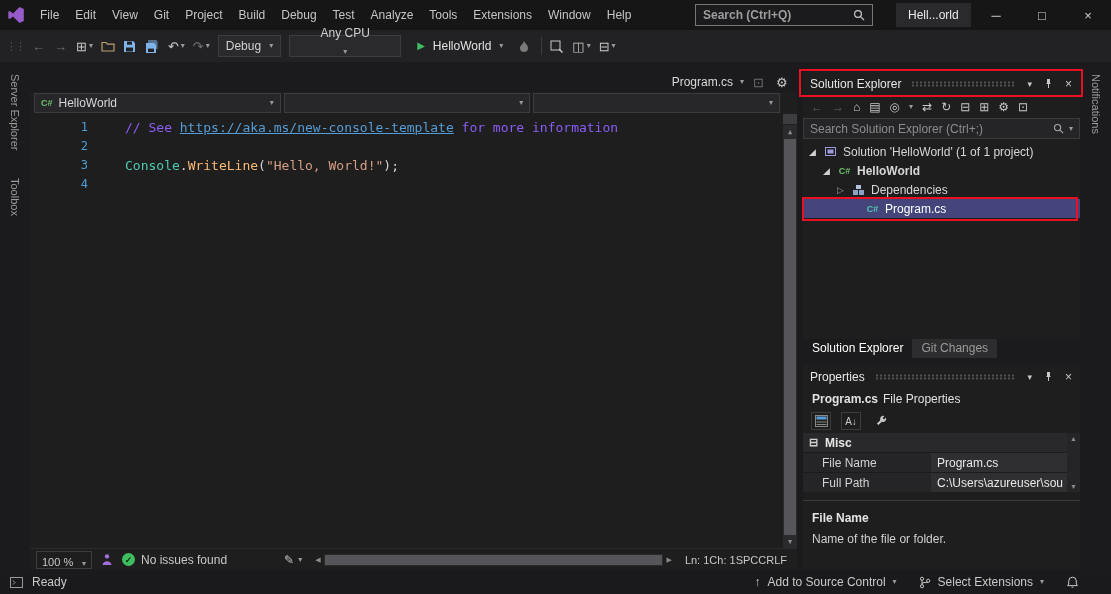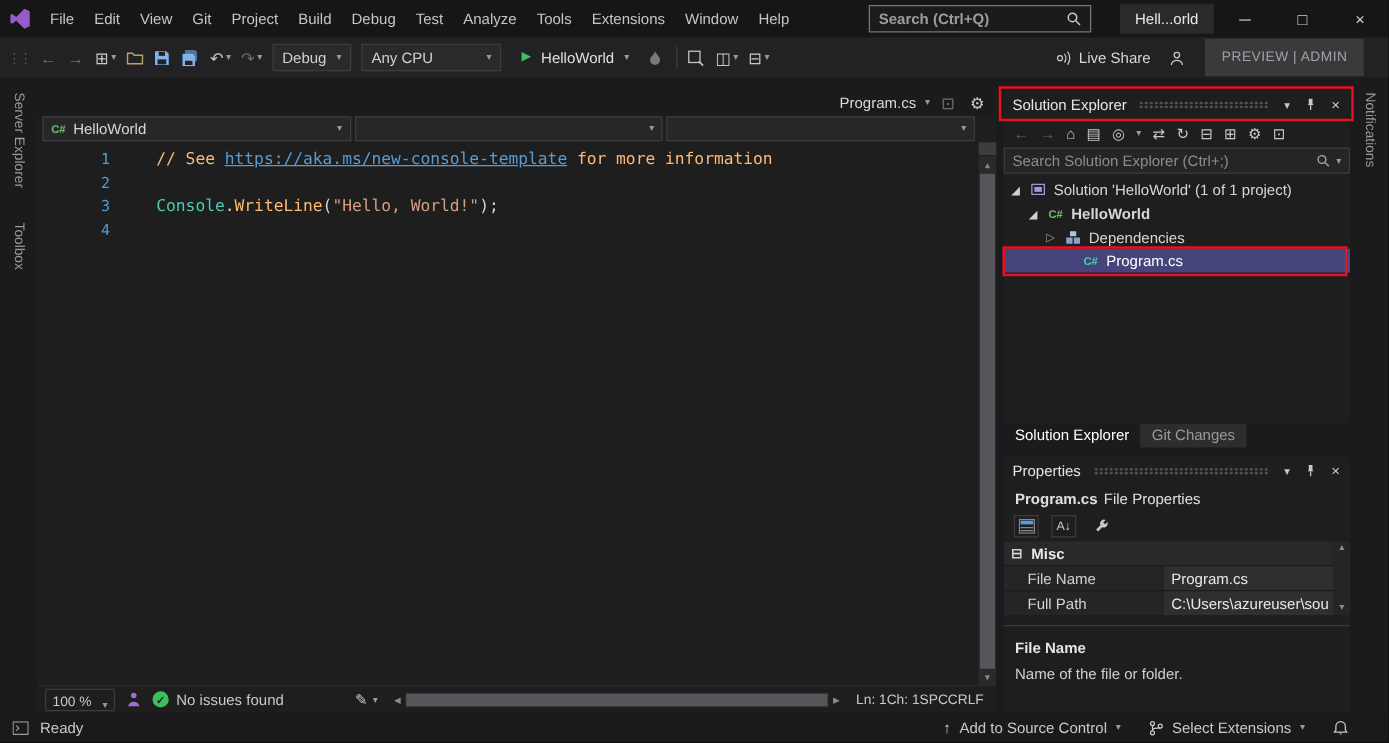--- a/index.html
+++ b/index.html
@@ -38,21 +38,21 @@
   .editor{position:absolute;left:30px;top:72px;width:767px;height:498px;background:#1E1E1E;display:flex;flex-direction:column;}
   .tab-row{height:20px;background:#1b1b1d;display:flex;justify-content:flex-end;align-items:center;gap:9px;padding-right:7px;flex:none;}
   .doc-tab{display:flex;align-items:center;gap:7px;color:#d8d8d8;}
   .nav-row{height:22px;display:flex;gap:3px;padding:1px 17px 1px 4px;align-items:center;flex:none;}
   .nav-combo{flex:1;height:20px;border:1px solid #3c3c3e;background:#27272a;display:flex;align-items:center;padding:0 6px;gap:6px;color:#d6d6d6;}
   .nav-combo .caret{margin-left:auto;}
   .code-area{position:relative;flex:1;font-family:"DejaVu Sans Mono","Liberation Mono",monospace;font-size:13px;padding-top:4px;}
   .code-line{display:flex;height:19px;line-height:19px;white-space:pre;}
   .ln{width:62px;padding-right:4px;text-align:right;color:#4E9CD6;flex:none;font-size:12px;}
   .code-text{padding-left:33px;}
-  .tok-comment{color:#fdba74;}
+  .tok-comment{color:#8b5cf6;}
   .tok-link{color:#569CD6;text-decoration:underline;}
   .tok-type{color:#4EC9B0;}
   .tok-method{color:#fdba74;}
   .tok-plain{color:#d4d4d4;}
   .tok-string{color:#D69D85;}
   .v-scroll{position:absolute;top:0;right:0;width:14px;bottom:0;background:#2a2a2c;}
   .v-scroll .split-box{height:11px;background:#3d3d40;border-bottom:1px solid #1e1e1e;}
   .v-scroll .arrow{height:13px;display:flex;align-items:center;justify-content:center;font-size:7px;color:#8a8a8a;}
   .v-scroll .thumb{position:absolute;top:25px;bottom:13px;left:1px;right:1px;background:#56565a;}
   .v-scroll .arrow.bottom{position:absolute;bottom:0;left:0;right:0;}
@@ -192,21 +192,21 @@
         <span class="caret">▾</span>
       </span>
     <span class="ticon dim">
         <span>↷</span>
         <span class="caret">▾</span>
       </span>
     <div class="combo">
       <span>Debug</span>
         <span class="caret">▾</span>
     </div>
-    <div class="combo" style="min-width:112px;justify-content:space-between;">
+    <div class="combo" style="min-width:112px;justify-content:flex-end;flex-direction:column;">
       <span>Any CPU</span>
         <span class="caret">▾</span>
     </div>
     <div class="combo" style="border-color:transparent;background:transparent;">
       <span class="play">▶</span>
       <span style="color:#e0e0e0;">HelloWorld</span>
       <span class="caret">▾</span>
     </div>
     <span class="ticon dim">
       <svg width="10" height="13" viewBox="0 0 10 13">
@@ -222,39 +222,20 @@
     </span>
     <span class="ticon">
         <span>◫</span>
         <span class="caret">▾</span>
       </span>
     <span class="ticon">
         <span>⊟</span>
         <span class="caret">▾</span>
       </span>
 
-    <div class="tb-right">
-      <span class="tb-label">
-        <span>
-          <svg width="13" height="13" viewBox="0 0 13 13">
-              <circle cx="4" cy="6.5" r="2" stroke="#c8c8c8" fill="none"></circle>
-              <path d="M7.5 3a6 6 0 0 1 0 7" stroke="#c8c8c8" fill="none"></path>
-              <path d="M10 1.2a9.5 9.5 0 0 1 0 10.6" stroke="#c8c8c8" fill="none"></path>
-            </svg>
-        </span>
-        <span>Live Share</span>
-      </span>
-      <span class="ticon">
-        <svg width="13" height="13" viewBox="0 0 13 13">
-            <circle cx="6.5" cy="4" r="2.2" fill="none" stroke="#c8c8c8"></circle>
-            <path d="M2 12a4.6 4.6 0 0 1 9 0" fill="none" stroke="#c8c8c8"></path>
-          </svg>
-      </span>
-      <span class="preview-badge">PREVIEW | ADMIN</span>
-    </div>
   </div>
 
   <div class="left-strip">
       <span class="vtext">Server Explorer</span>
       <span class="vtext">Toolbox</span>
     </div>
   <div class="right-strip">
       <span class="vtext">Notifications</span>
     </div>
 

